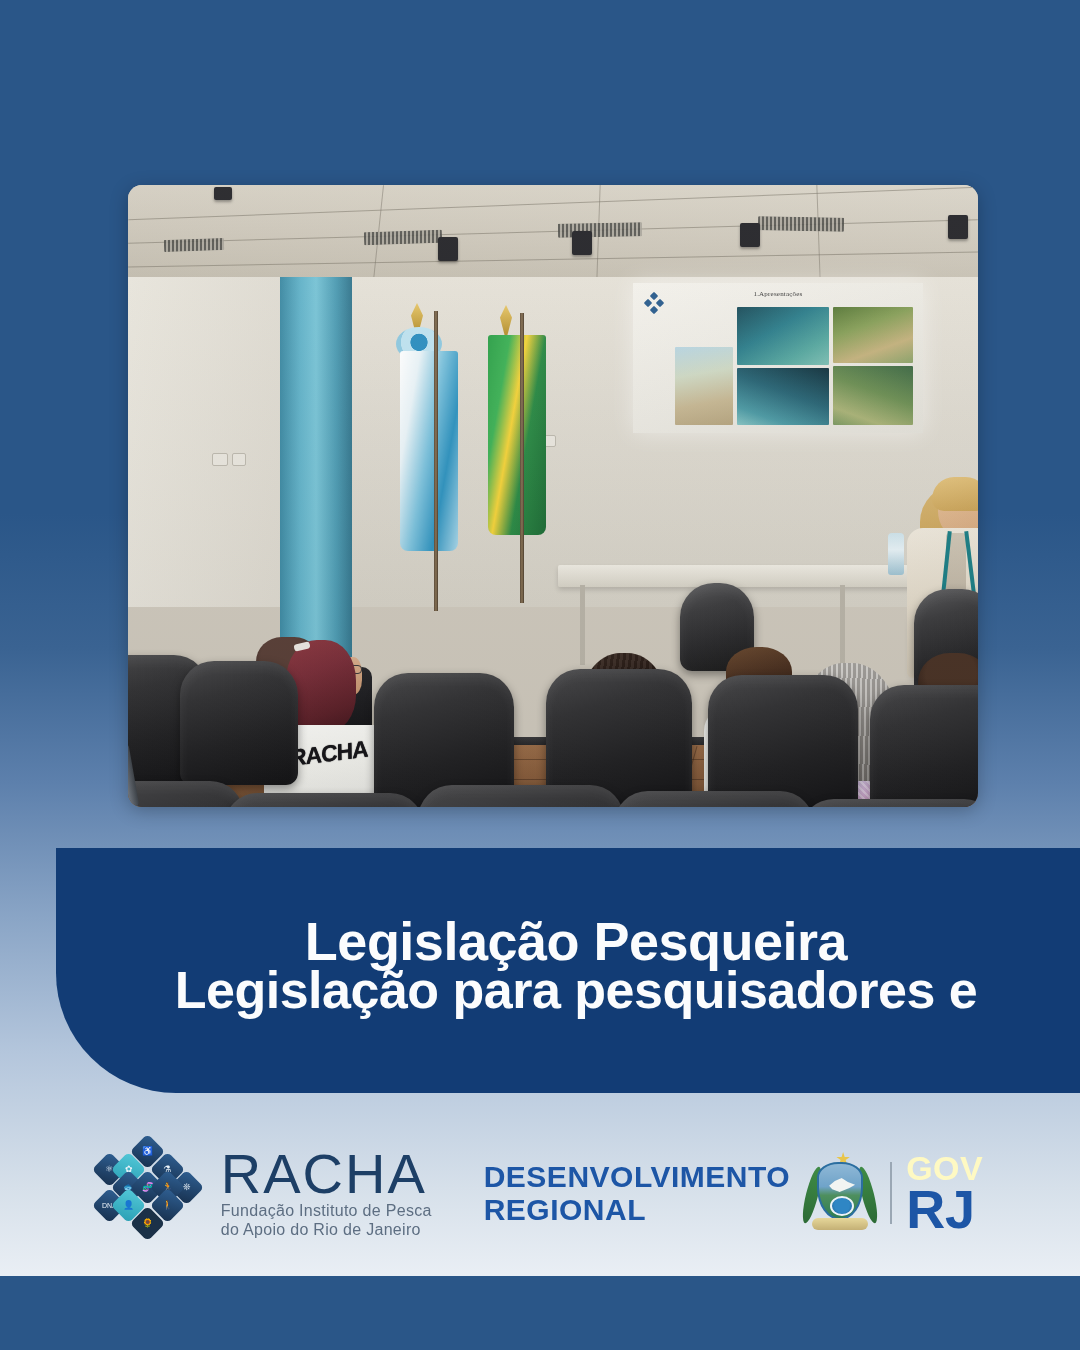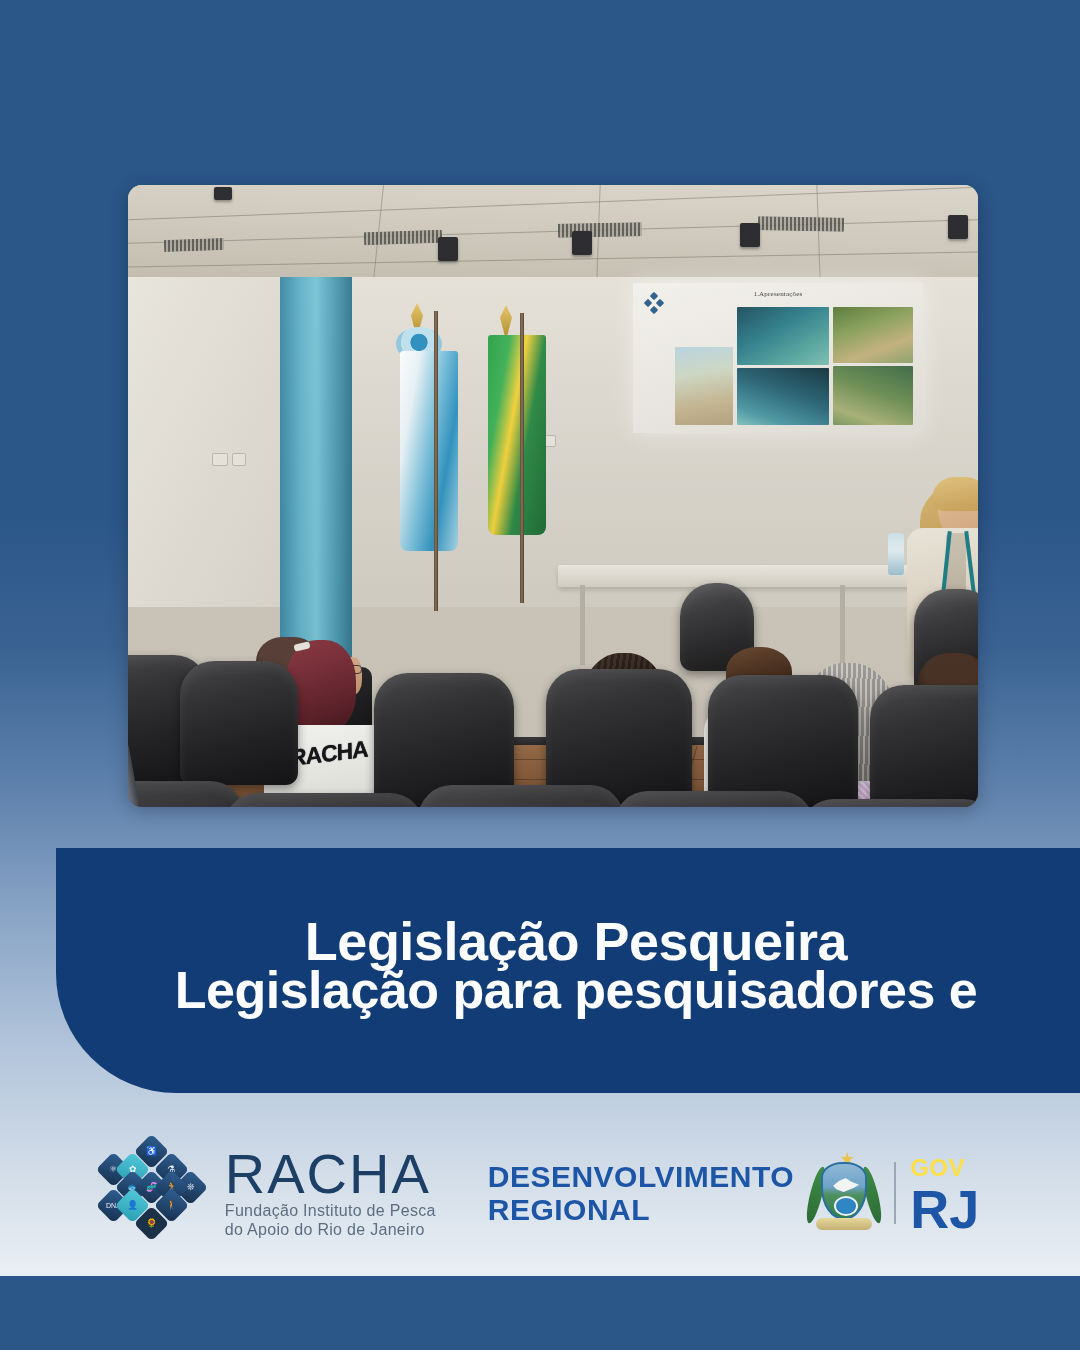--- a/index.html
+++ b/index.html
@@ -294,21 +294,21 @@
     border-radius:50%; border:2px solid #ecf3f8; }
   .crest-wreath { position:absolute; width:12px; height:58px;
     background:linear-gradient(180deg,#3f8c46,#2c6b36); border-radius:50%; }
   #crest-star { position:absolute; left:32px; top:2px; width:14px; height:14px;
     background:#e8c54a;
     clip-path:polygon(50% 0%,61% 35%,98% 35%,68% 57%,79% 91%,50% 70%,21% 91%,32% 57%,2% 35%,39% 35%); }
   #crest-ribbon { position:absolute; left:8px; top:68px; width:56px; height:12px;
     background:linear-gradient(180deg,#e6d79a,#c4b075); border-radius:6px; }
   #crest-div { width:2px; height:62px; background:#9aa7b4; }
   #govrj-text { display:flex; flex-direction:column; }
-  #gov-word { color:#fde047; font-weight:bold; font-size:24px; line-height:32px;
+  #gov-word { color:#fef9c3; font-weight:bold; font-size:34px; line-height:32px;
     letter-spacing:.5px; font-family:"Liberation Sans",sans-serif; }
   #rj-word { color:#1d56a6; font-weight:bold; font-size:54px; line-height:50px;
     letter-spacing:0; font-family:"Liberation Sans",sans-serif; }
 </style>
 </head>
 <body>
 
 <div id="bg"></div>
 
 <div id="photo-card">

